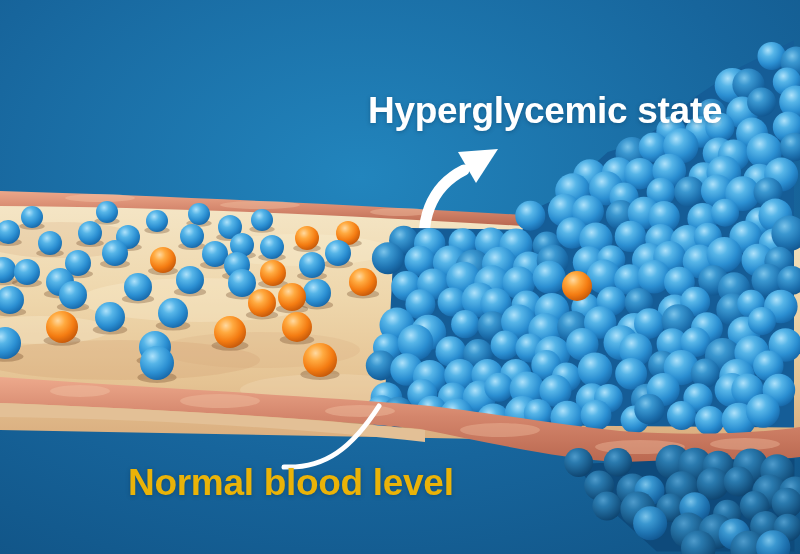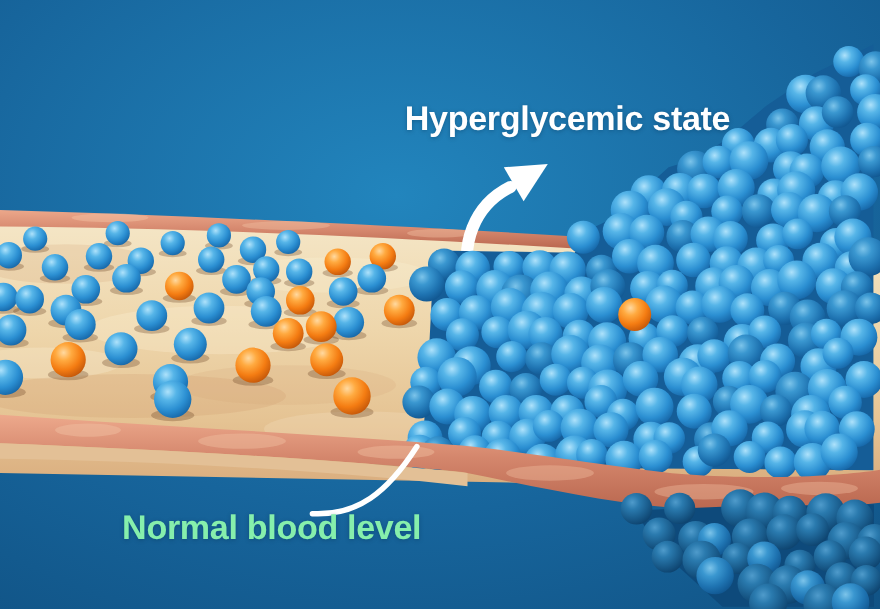--- a/index.html
+++ b/index.html
@@ -1,19 +1,19 @@
 <!DOCTYPE html>
 <html><head>
 <meta charset="utf-8">
 <style>
   html,body{margin:0;padding:0;background:#000;}
   .stage{position:relative;width:800px;height:554px;overflow:hidden;
          font-family:"Liberation Sans", sans-serif;}
   .stage svg{position:absolute;left:0;top:0;display:block;}
-  .label{position:absolute;color:#fff;font-weight:bold;font-size:31px;
+  .label{position:absolute;color:#fff;font-weight:bold;font-size:37px;
          letter-spacing:-0.3px;white-space:nowrap;
          text-shadow:0 1px 4px rgba(0,40,70,0.35);}
 </style>
 </head>
 <body>
 
 <div class="stage">
   <svg id="scene" width="800" height="554" viewBox="0 0 800 554">
     <defs id="defs">
         <radialGradient id="bgGrad" cx="0.45" cy="0.32" r="0.95" fx="0.45" fy="0.32">
@@ -411,14 +411,14 @@
         <circle cx="787.5" cy="527.7" r="14.0" fill="url(#ballBlueDim)"></circle>
         <circle cx="698.4" cy="547.9" r="17.4" fill="url(#ballBlueDim)"></circle>
         <circle cx="748.1" cy="548.5" r="17.8" fill="url(#ballBlueDim)"></circle>
         <circle cx="773.2" cy="547.3" r="17.1" fill="url(#ballBlueDark)"></circle>
       </g>
 
     <path d="M 284 467 C 325 469 352 448 379 406" fill="none" stroke-width="5" stroke-linecap="round" stroke="#ffffff"></path>
   </svg>
 
   <div class="label" id="lbl-hyper" style="left: 368px; top: 90px; color: rgb(255, 255, 255);">Hyperglycemic state</div>
-  <div class="label" id="lbl-normal" style="left: 111px; top: 462px; color: #86efac;">Normal blood level</div>
+  <div class="label" id="lbl-normal" style="left: 128px; top: 462px; color: #eab308;">Normal blood level</div>
 </div>
 
 </body></html>

